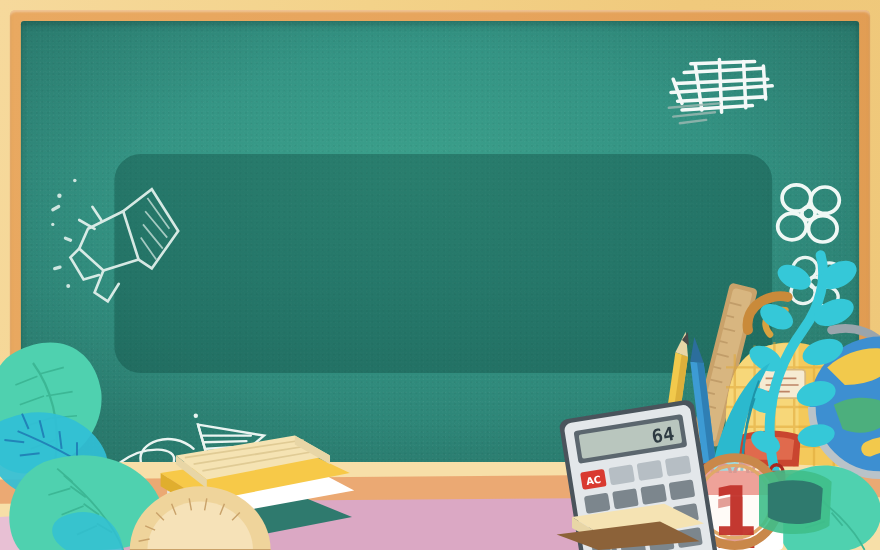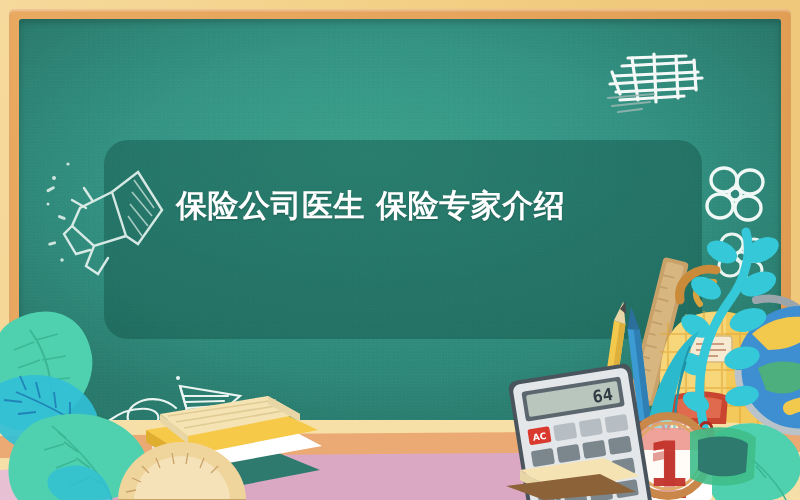--- a/index.html
+++ b/index.html
@@ -160,21 +160,20 @@
   <svg class="doodle" id="doodle-plane" width="170" height="90" viewBox="0 0 170 90">
     <g stroke="#EAF4F1" stroke-width="2.2" fill="none" stroke-linecap="round">
       <path d="M92 18 L152 28 L110 64 L100 46 Z"></path>
       <path d="M100 46 L92 18 M100 46 L88 62 L110 64"></path>
       <path d="M96 28 L140 28 M98 34 L136 33 M100 40 L132 38 M102 46 L128 44 M104 52 L122 50"></path>
       <path d="M88 40 C68 22, 36 34, 40 52 C43 66, 66 66, 70 52 C74 38, 44 36, 22 52 C10 60, 6 66, 4 72"></path>
     </g>
     <circle cx="90" cy="10" r="2" fill="#EAF4F1"></circle>
   </svg>
 
-  <div class="title">保险公司医生 保险专家介绍</div>
 
   <svg class="fg" width="800" height="500" viewBox="0 0 800 500">
 
     <g>
       <rect x="0" y="420" width="800" height="80" fill="#F7DFA8"></rect>
       <path d="M0 436 L800 430 L800 452 L0 458 Z" fill="#E9A06A" opacity=".85"></path>
       <path d="M120 456 L640 452 L660 500 L100 500 Z" fill="#DBA8C4"></path>
       <path d="M0 470 L120 462 L110 500 L0 500 Z" fill="#E8C0D4"></path>
     </g>
 

